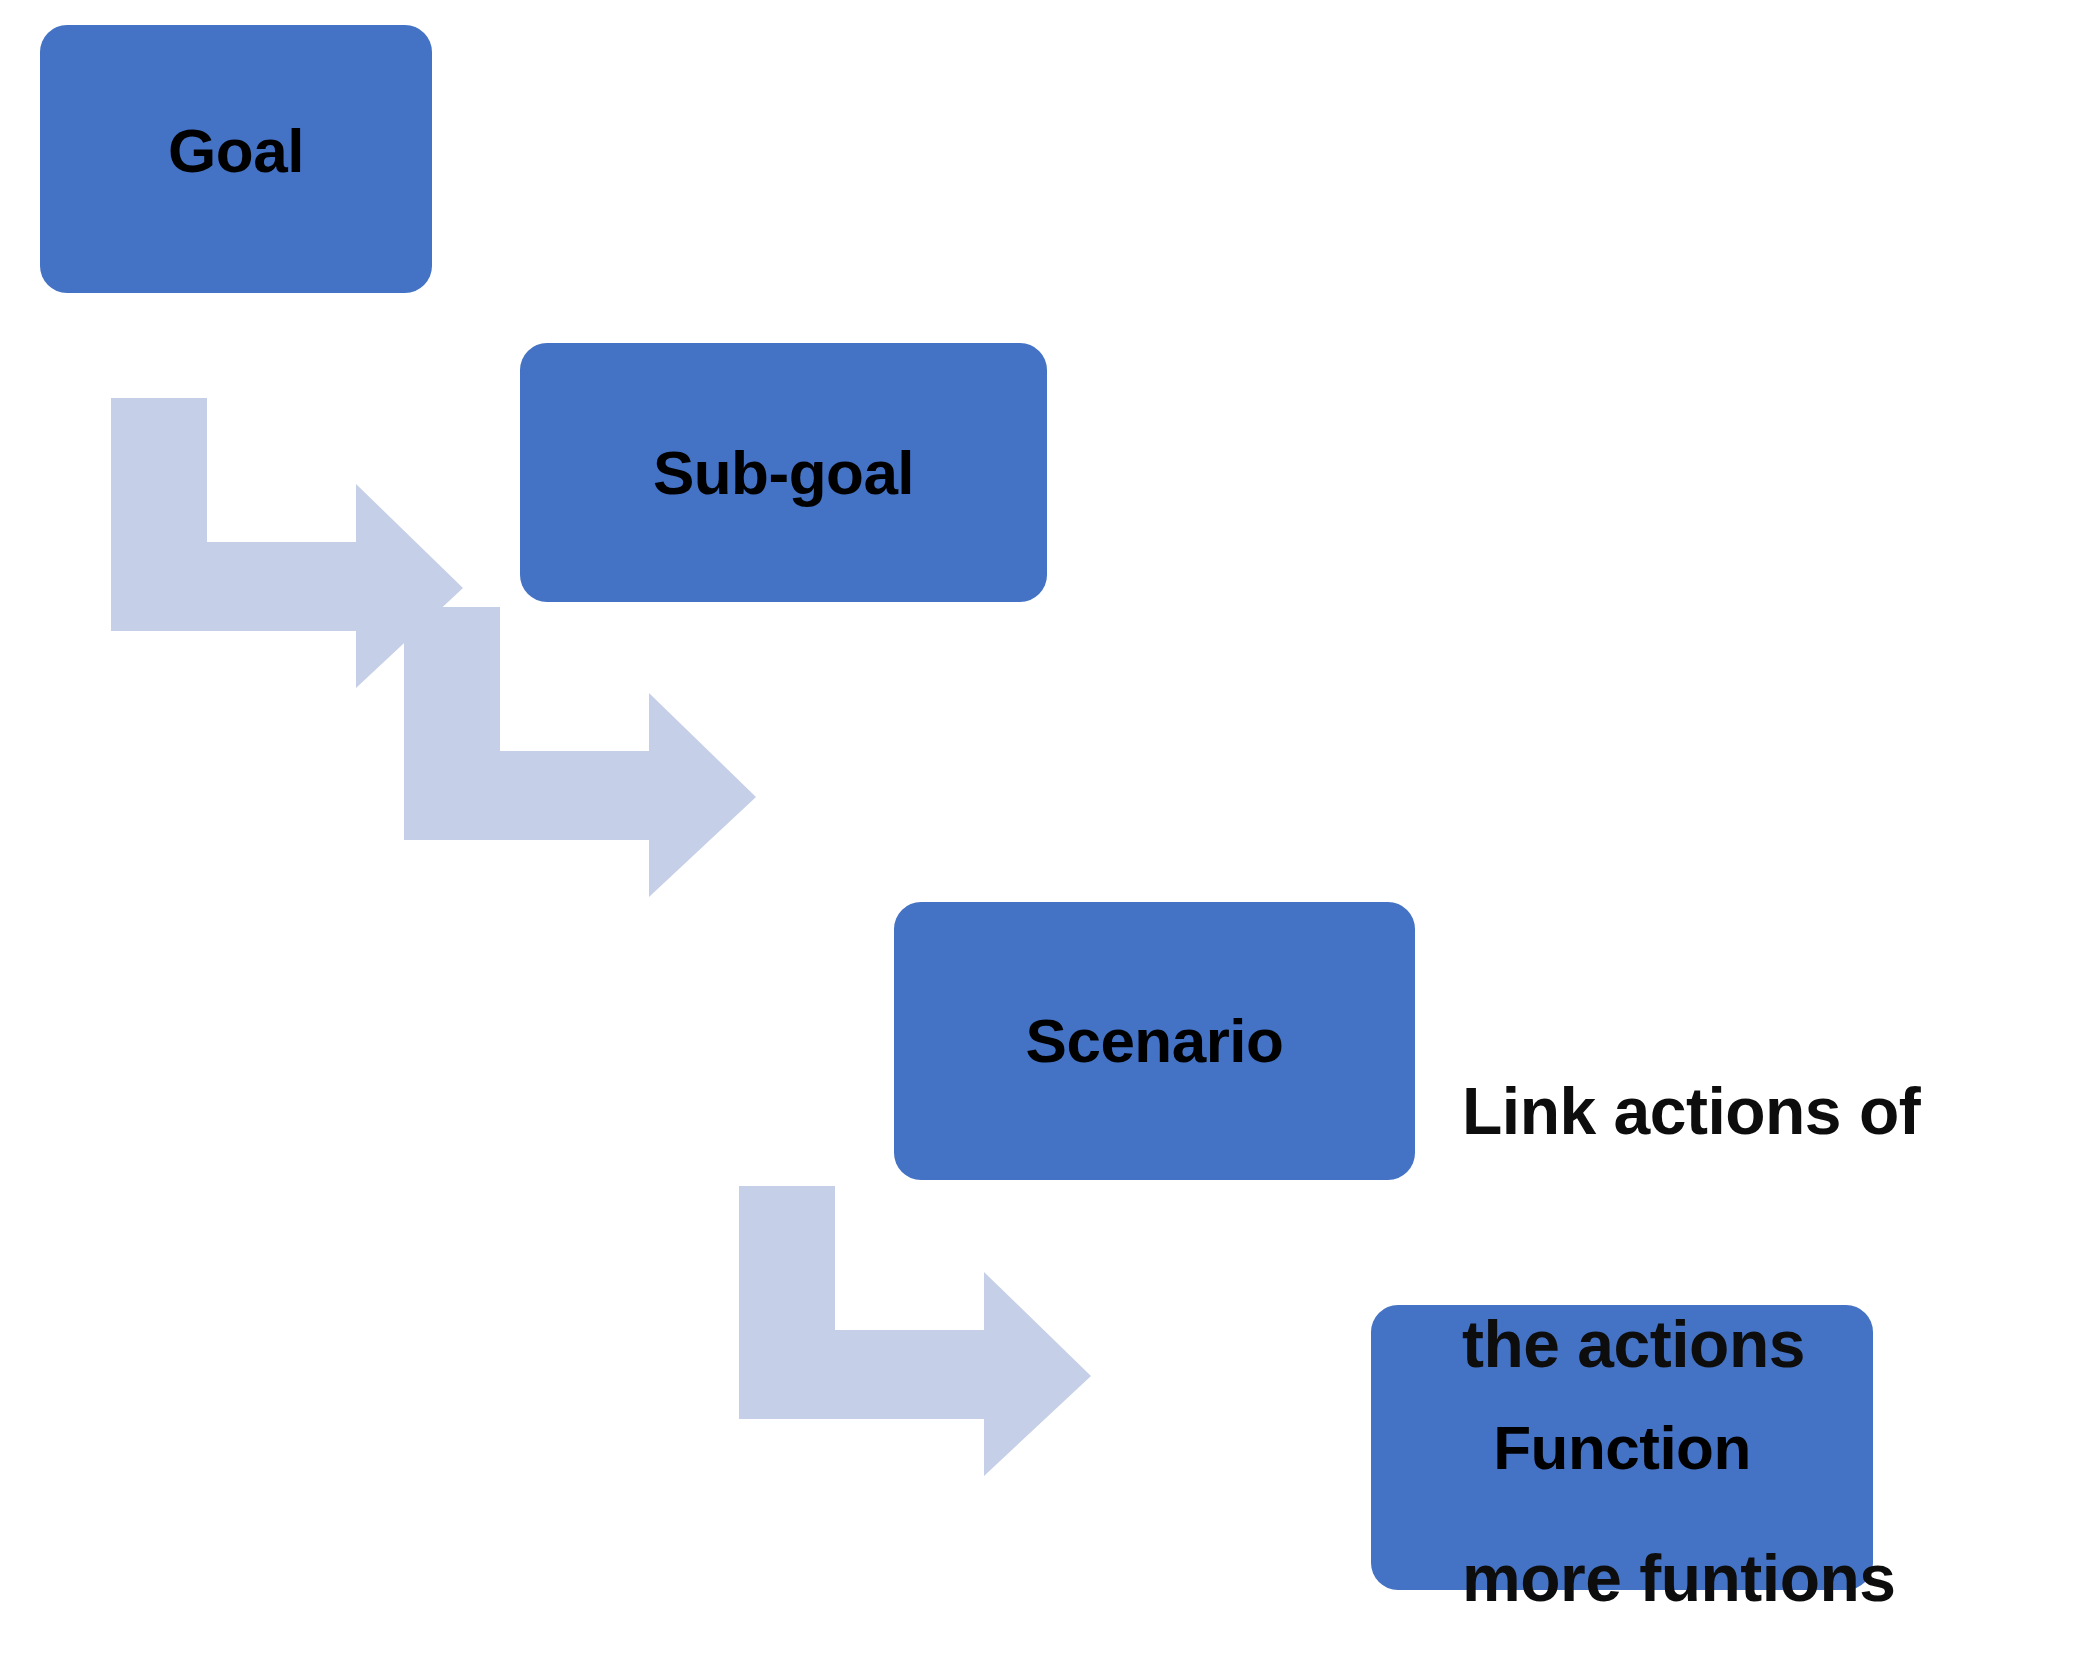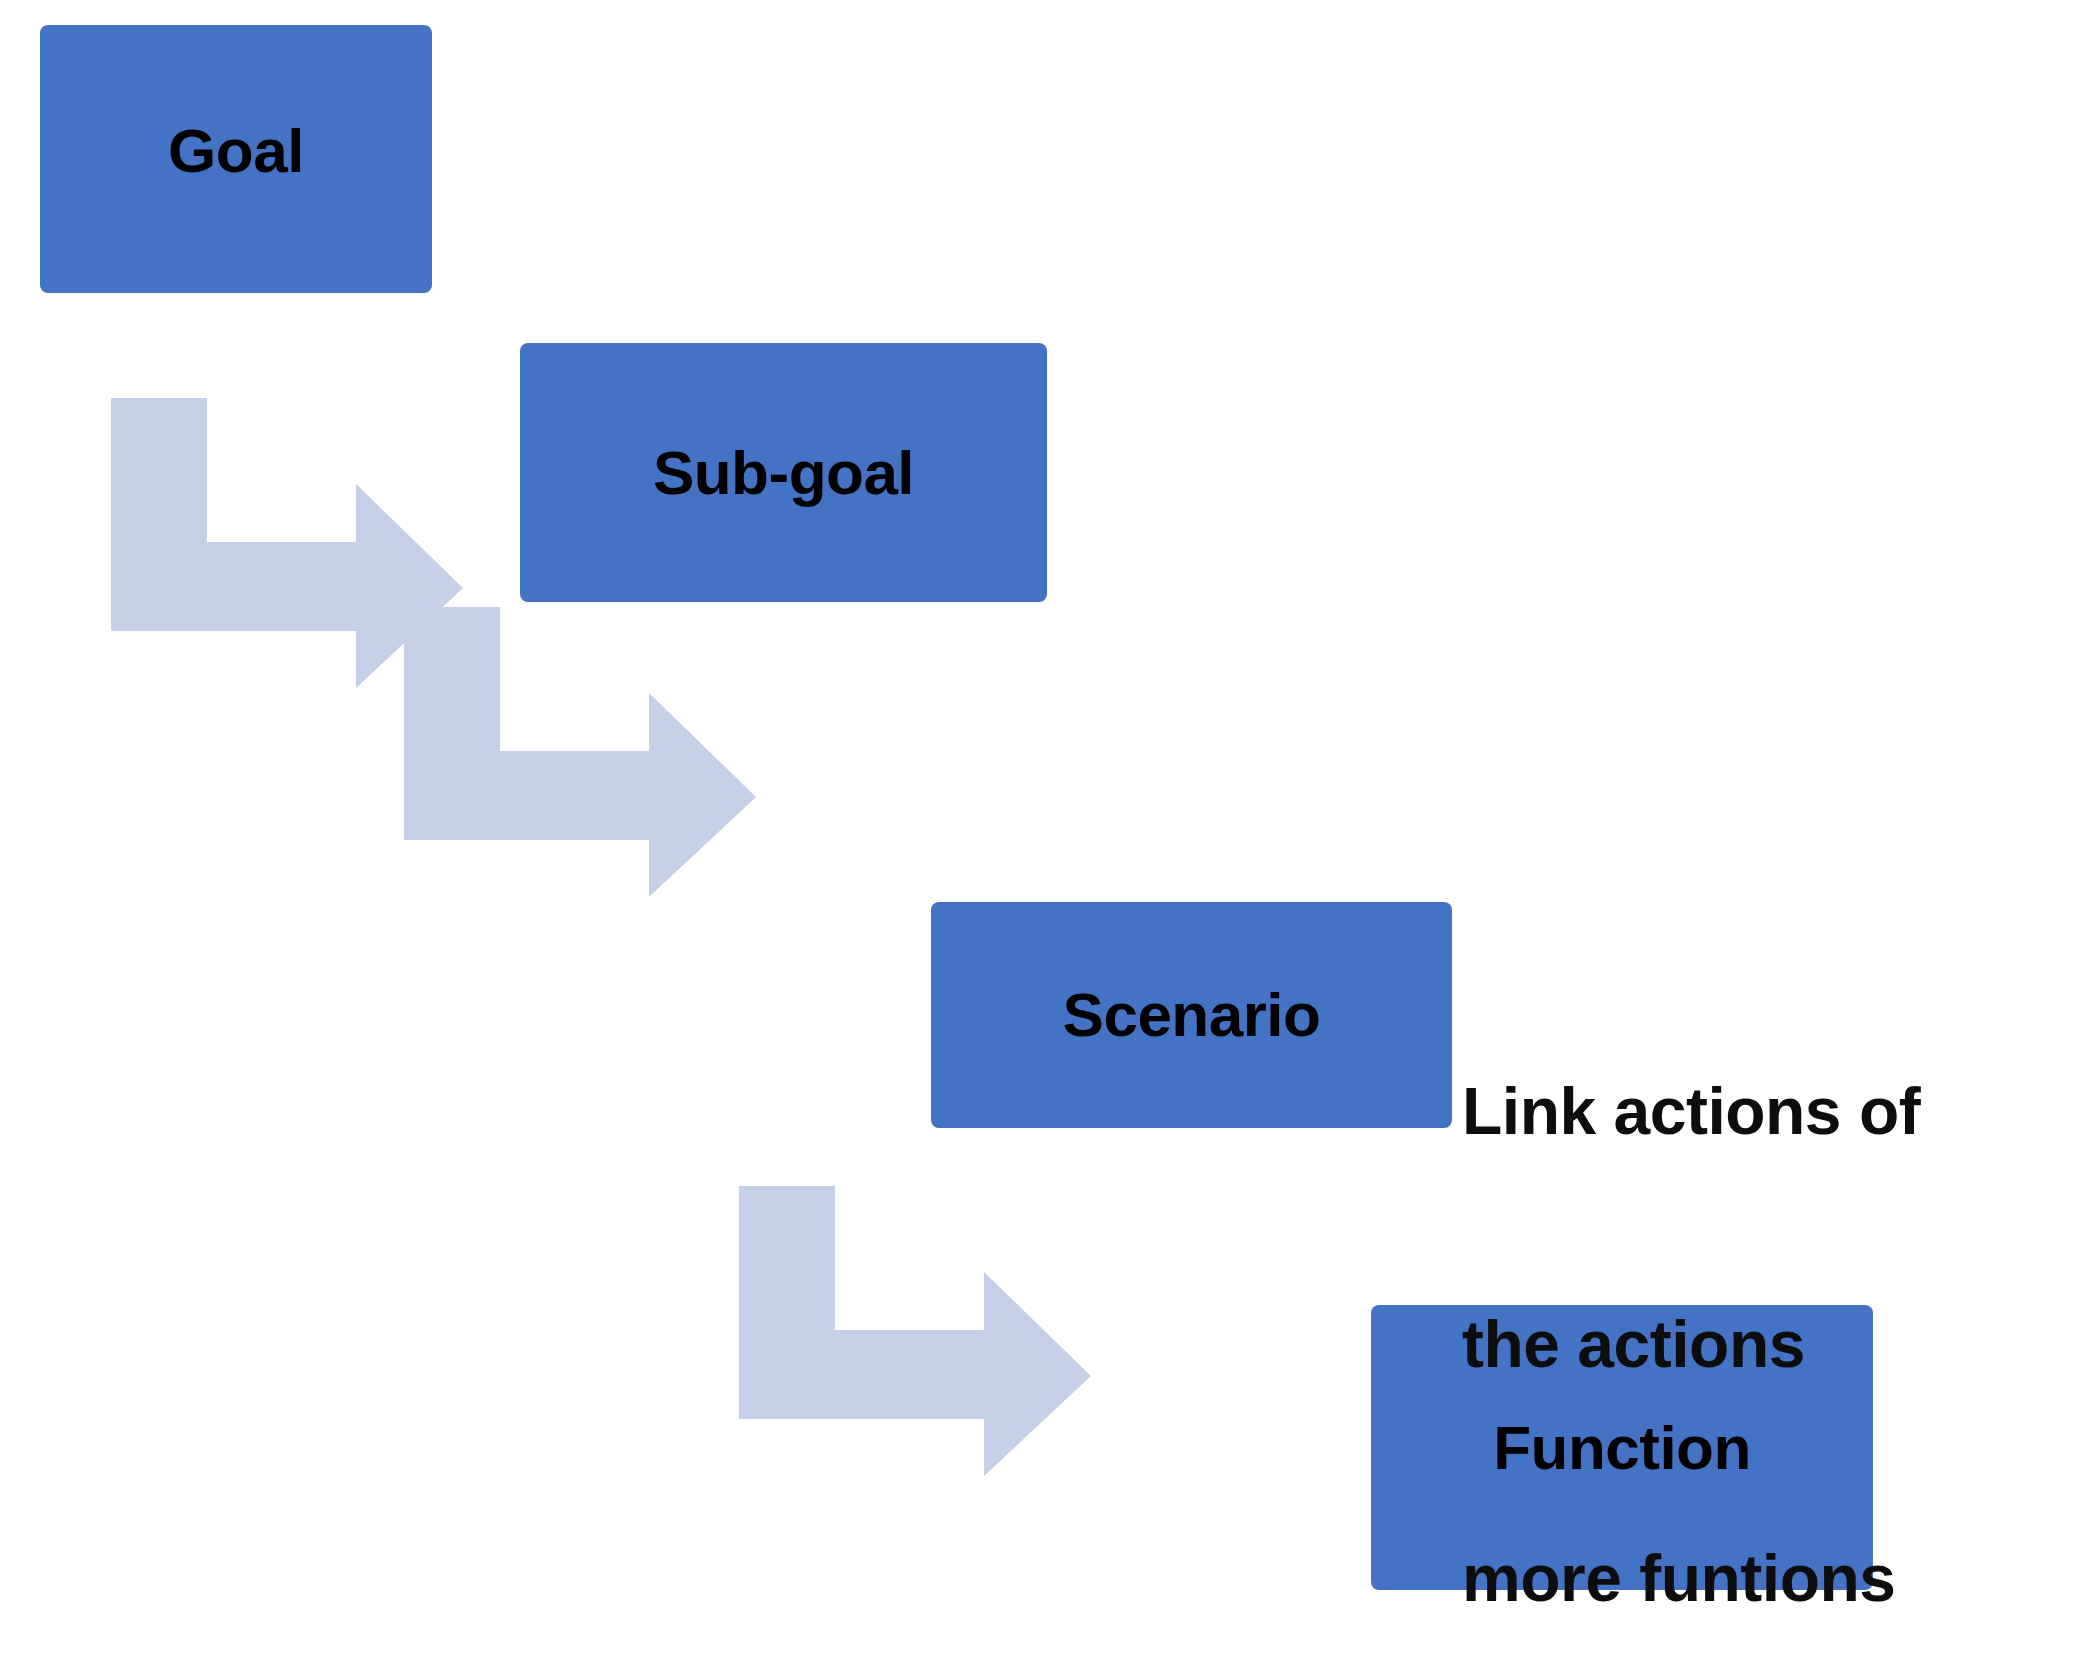--- a/index.html
+++ b/index.html
@@ -16,42 +16,42 @@
     width: 2089px;
     height: 1665px;
     background: #ffffff;
     overflow: hidden;
   }
 
   
   .node {
     position: absolute;
     background: #4472C4;
-    border-radius: 8px;
+    border-radius: 27px;
     display: flex;
     align-items: center;
     justify-content: center;
     box-sizing: border-box;
   }
   .node-label {
     color: #000000;
     font-family: "Liberation Sans", sans-serif;
     font-weight: bold;
     font-size: 62px;
     line-height: 1.05;
     letter-spacing: -0.5px;
     text-align: center;
     white-space: nowrap;
   }
 
   #node-goal      { left: 40px;   top: 25px;   width: 392px;  height: 268px; }
   #node-goal .node-label { transform: translateY(-8px); }
 
   #node-subgoal   { left: 486px;  top: 343px;  width: 527px;  height: 259px; margin-left: 34px; }
-  #node-scenario  { left: 931px;  top: 902px;  width: 521px;  height: 226px; }
+  #node-scenario  { left: 894px;  top: 902px;  width: 521px;  height: 278px; }
   #node-function  { left: 1371px; top: 1305px; width: 502px;  height: 285px; }
 
   
   .elbow-arrow {
     position: absolute;
     overflow: visible;
   }
   .elbow-arrow path {
     fill: #C6CFE8;
   }

